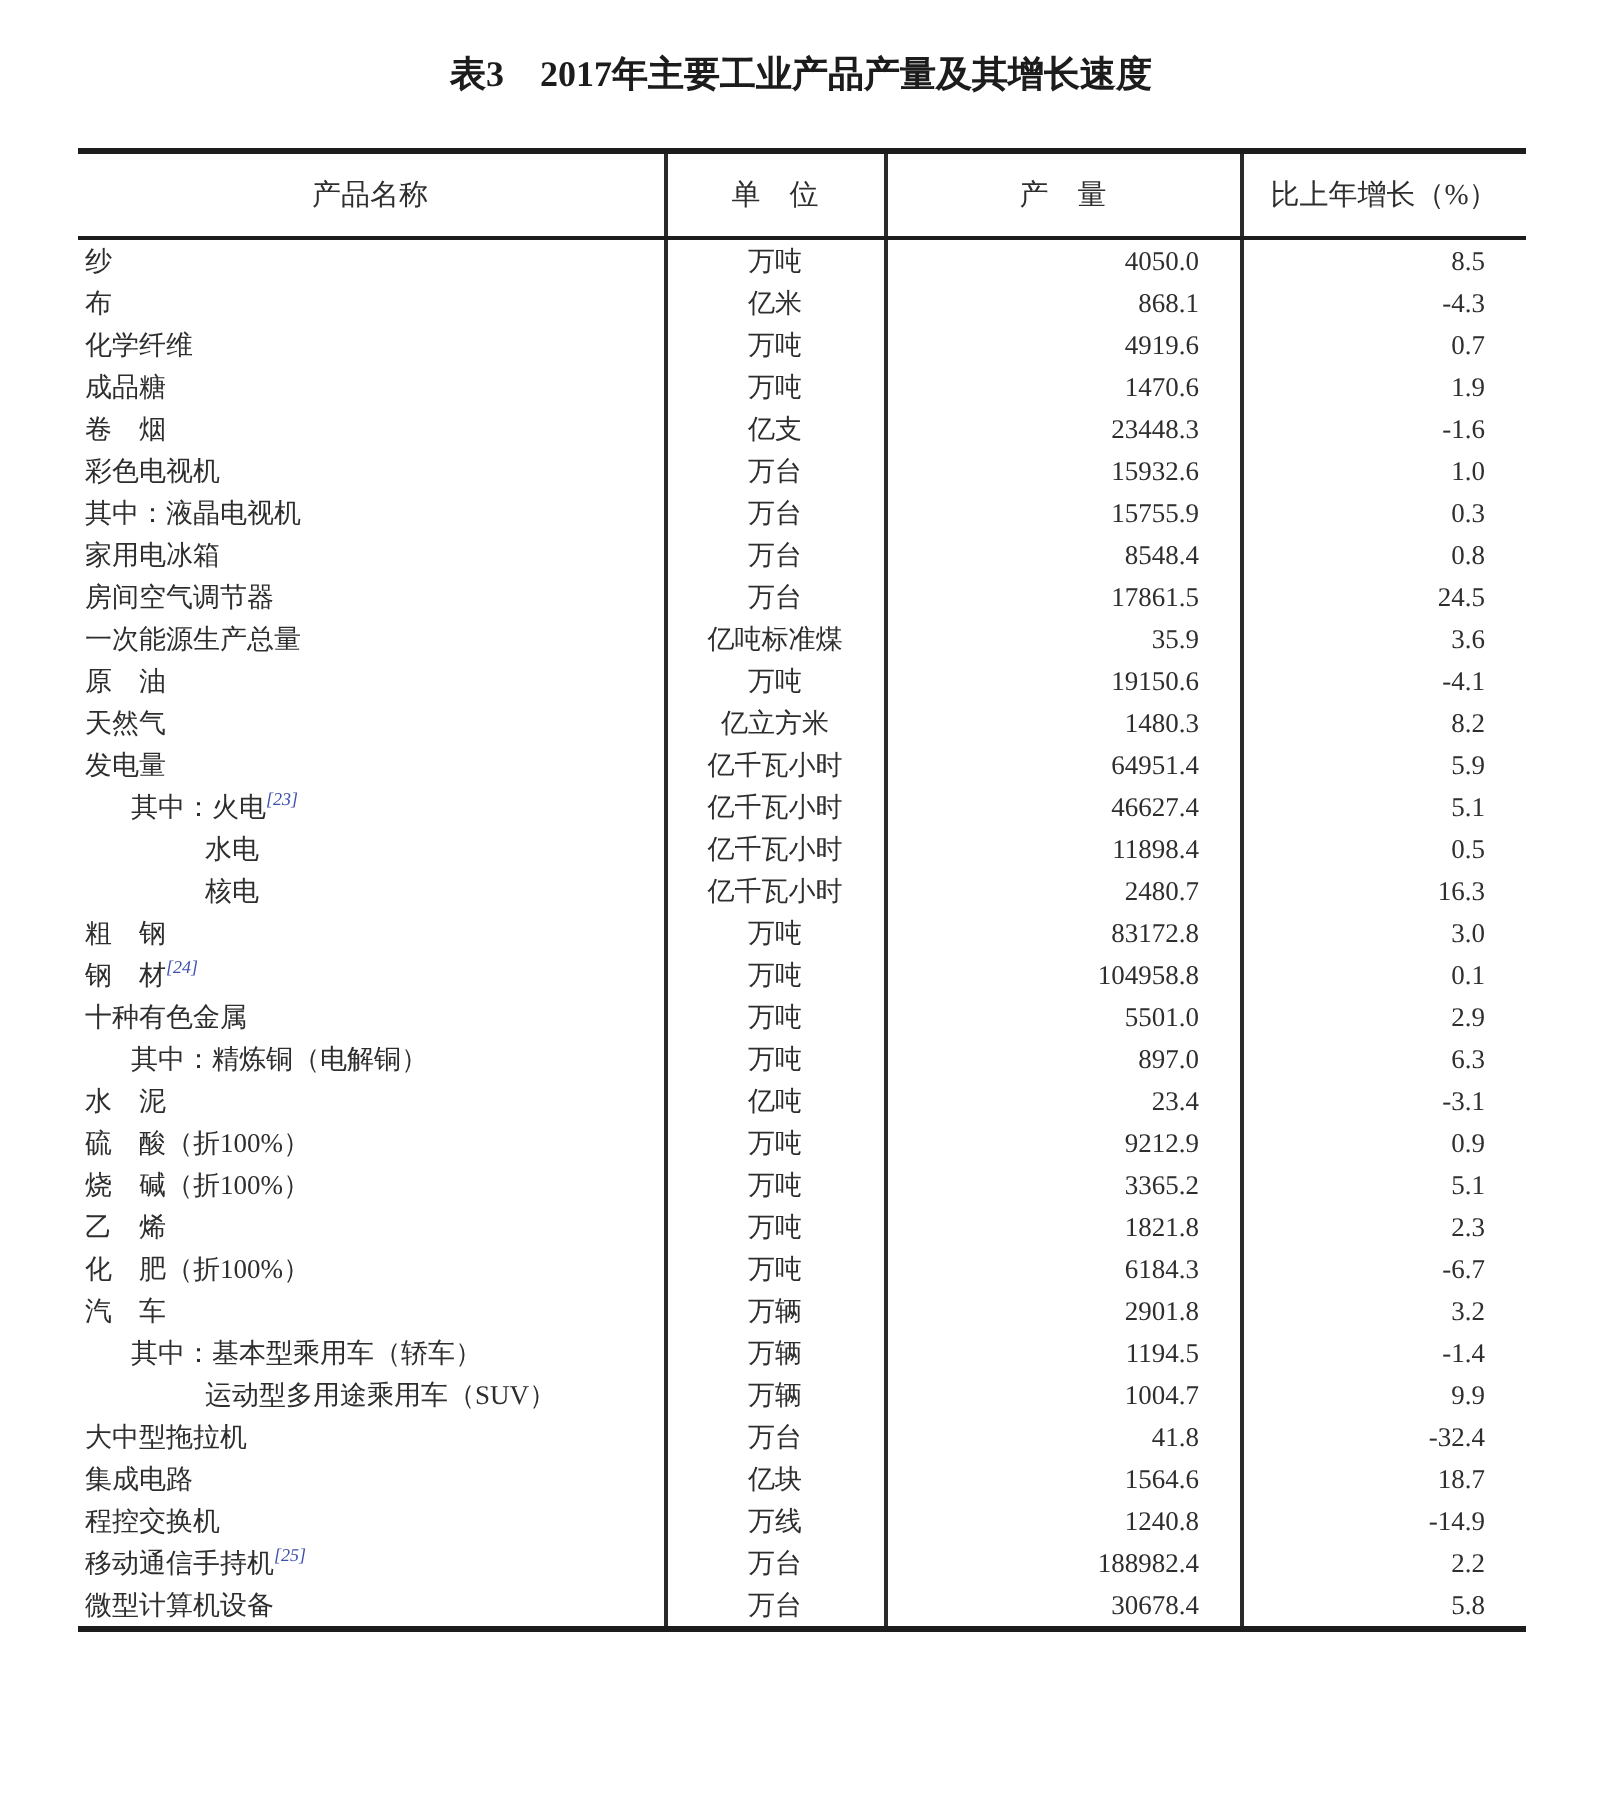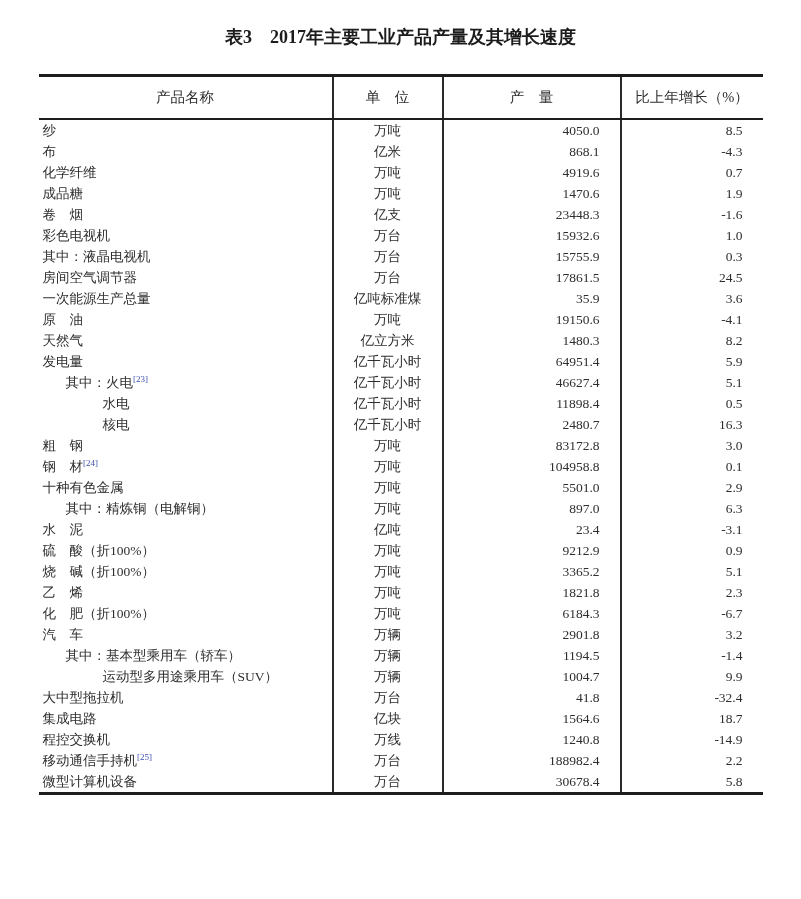--- a/index.html
+++ b/index.html
@@ -54,20 +54,21 @@
   td.name.ind2 { padding-left:64px; }
   td.unit   { text-align:center; }
   td.output { text-align:right; padding-right:20px;margin-left:40px; }
   td.growth { text-align:right; padding-right:20px; }
   sup.ref {
     font-size:9px;
     line-height:0;
     vertical-align:super;
     color:#3d4fae;
     cursor:pointer;
+    font-style:italic;
   }
 </style>
 </head>
 <body>
 
 <div class="page">
   <div class="doc-title">表3　2017年主要工业产品产量及其增长速度</div>
 
   <div class="table-wrap">
     <table class="stat-table">
@@ -122,20 +123,26 @@
             <td class="output vline">15932.6</td>
             <td class="growth">1.0</td>
           </tr>
           <tr>
             <td class="name vline">其中：液晶电视机</td>
             <td class="unit vline">万台</td>
             <td class="output vline">15755.9</td>
             <td class="growth">0.3</td>
           </tr>
           <tr>
+            <td class="name vline">家用电冰箱</td>
+            <td class="unit vline">万台</td>
+            <td class="output vline">8548.4</td>
+            <td class="growth">0.8</td>
+          </tr>
+          <tr>
             <td class="name vline">房间空气调节器</td>
             <td class="unit vline">万台</td>
             <td class="output vline">17861.5</td>
             <td class="growth">24.5</td>
           </tr>
           <tr>
             <td class="name vline">一次能源生产总量</td>
             <td class="unit vline">亿吨标准煤</td>
             <td class="output vline">35.9</td>
             <td class="growth">3.6</td>

